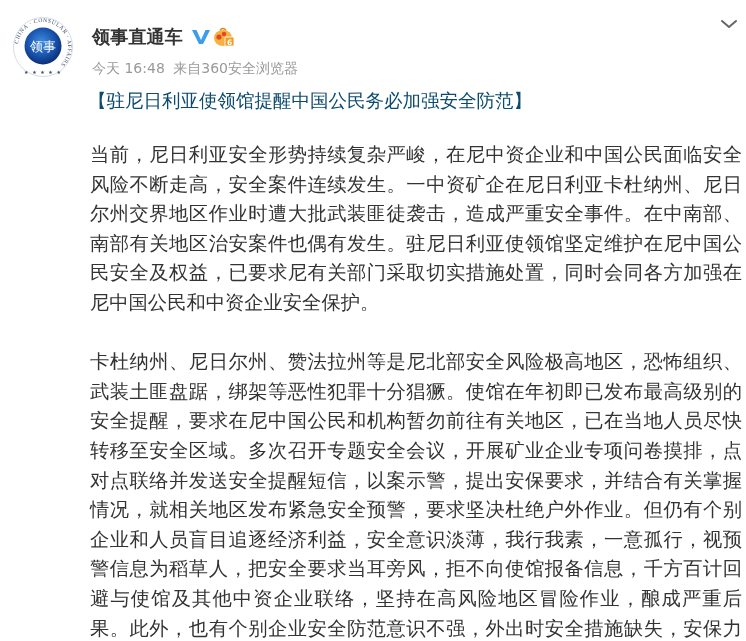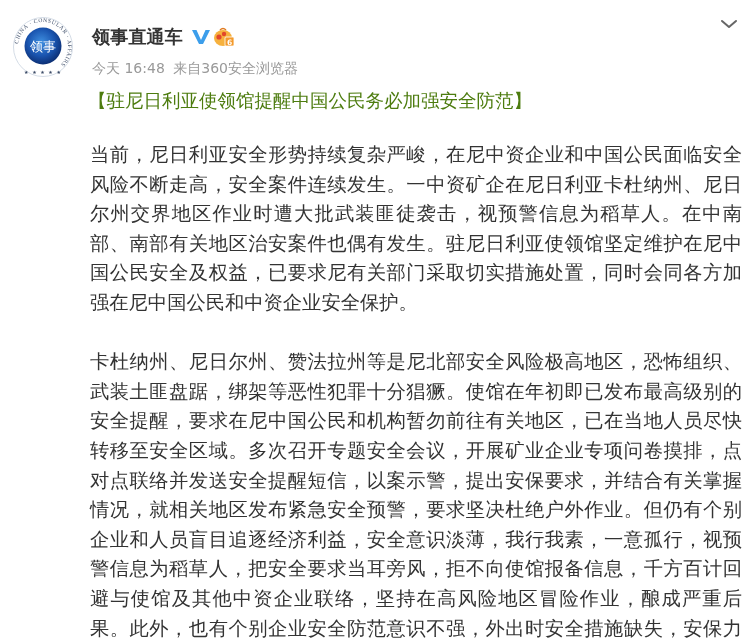--- a/index.html
+++ b/index.html
@@ -74,21 +74,21 @@
       width: 22px;
       height: 16px;
       cursor: pointer;
     }
     .post-title {
       position: absolute;
       left: 88px;
       top: 89px;
       font-size: 18.5px;
       line-height: 24px;
-      color: #4d7c0f;
+      color: #0c4a6e;
       white-space: nowrap;
     }
     .content {
       position: absolute;
       left: 90px;
       top: 140px;
       width: 652px;
       font-size: 19.3px;
       line-height: 29.6px;
       color: #333333;
@@ -151,17 +151,17 @@
 
   <div class="chevron">
     <svg width="22" height="16" viewBox="0 0 22 16">
       <path d="M4 5 L11 11 L18 5" stroke="#666666" stroke-width="2" fill="none" stroke-linecap="round" stroke-linejoin="round"></path>
     </svg>
   </div>
 
   <div class="post-title">【驻尼日利亚使领馆提醒中国公民务必加强安全防范】</div>
 
   <div class="content">
-    <p>当前，尼日利亚安全形势持续复杂严峻，在尼中资企业和中国公民面临安全风险不断走高，安全案件连续发生。一中资矿企在尼日利亚卡杜纳州、尼日尔州交界地区作业时遭大批武装匪徒袭击，视预警信息为稻草人。在中南部、南部有关地区治安案件也偶有发生。驻尼日利亚使领馆坚定维护在尼中国公民安全及权益，已要求尼有关部门采取切实措施处置，同时会同各方加强在尼中国公民和中资企业安全保护。</p>
+    <p>当前，尼日利亚安全形势持续复杂严峻，在尼中资企业和中国公民面临安全风险不断走高，安全案件连续发生。一中资矿企在尼日利亚卡杜纳州、尼日尔州交界地区作业时遭大批武装匪徒袭击，造成严重安全事件。在中南部、南部有关地区治安案件也偶有发生。驻尼日利亚使领馆坚定维护在尼中国公民安全及权益，已要求尼有关部门采取切实措施处置，同时会同各方加强在尼中国公民和中资企业安全保护。</p>
     <p>卡杜纳州、尼日尔州、赞法拉州等是尼北部安全风险极高地区，恐怖组织、武装土匪盘踞，绑架等恶性犯罪十分猖獗。使馆在年初即已发布最高级别的安全提醒，要求在尼中国公民和机构暂勿前往有关地区，已在当地人员尽快转移至安全区域。多次召开专题安全会议，开展矿业企业专项问卷摸排，点对点联络并发送安全提醒短信，以案示警，提出安保要求，并结合有关掌握情况，就相关地区发布紧急安全预警，要求坚决杜绝户外作业。但仍有个别企业和人员盲目追逐经济利益，安全意识淡薄，我行我素，一意孤行，视预警信息为稻草人，把安全要求当耳旁风，拒不向使馆报备信息，千方百计回避与使馆及其他中资企业联络，坚持在高风险地区冒险作业，酿成严重后果。此外，也有个别企业安全防范意识不强，外出时安全措施缺失，安保力量不足，导致发生相关案件。</p>
   </div>
 
 </div>
 
 </body></html>

